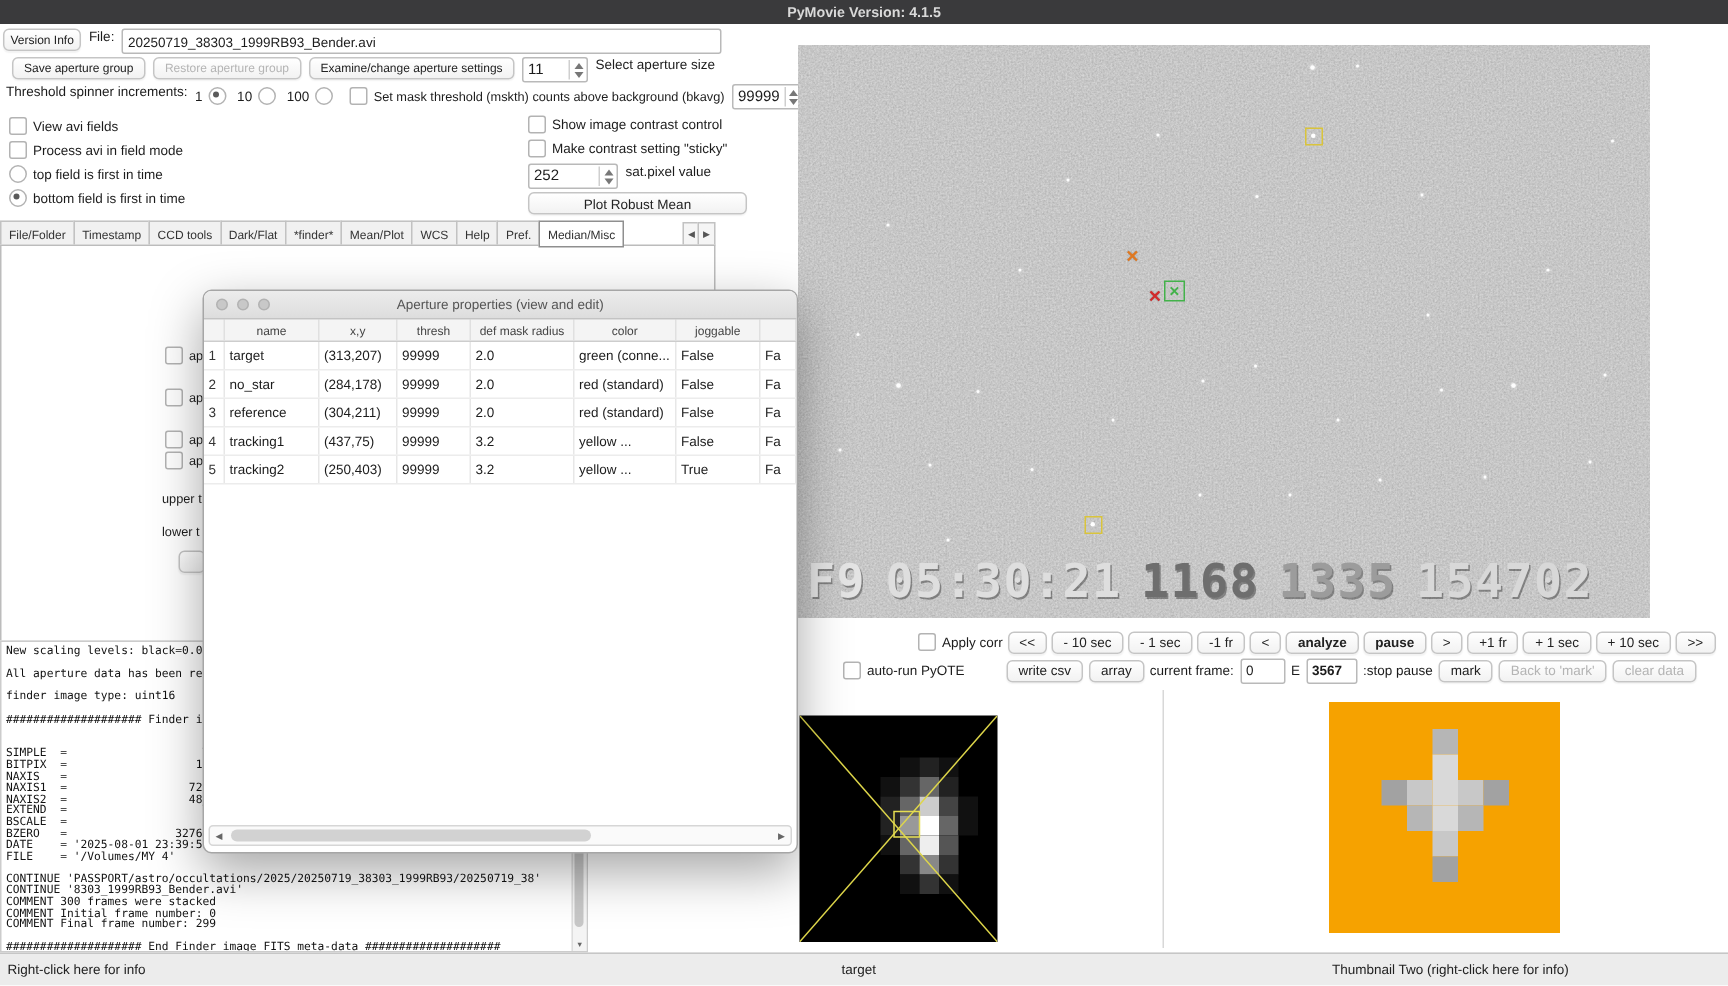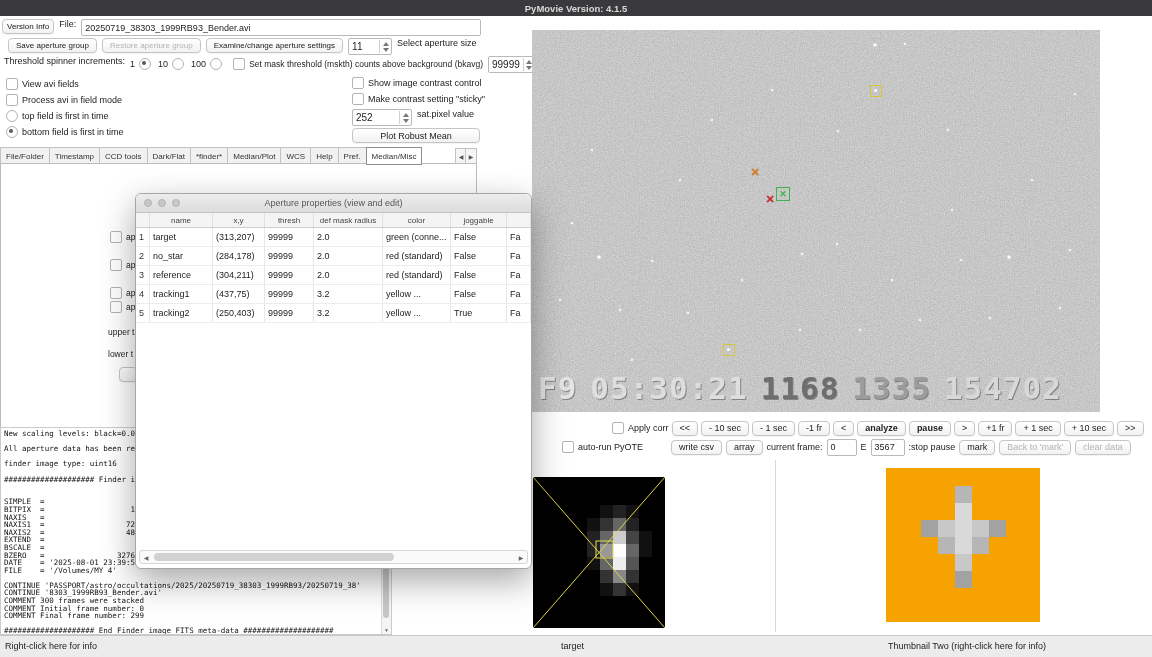--- a/index.html
+++ b/index.html
@@ -22,21 +22,21 @@
     white-space:nowrap;font-family:inherit}
   .btn.sm{font-size:8px;padding:0 4px}
   .btn.f8{font-size:8px}
   .btn.bold{font-weight:bold}
   .btn.disabled{color:#b4b4b4}
   .checkbox{width:10px;height:10px;flex:none;border:1px solid #b3b3b3;border-radius:2px;background:#fff}
   .radio{width:10px;height:10px;flex:none;border:1px solid #b3b3b3;border-radius:50%;background:#fff;position:relative}
   .radio.sel::after{content:'';position:absolute;left:2px;top:2px;width:4px;height:4px;border-radius:50%;background:#5a5a5a}
   .field{display:inline-flex;align-items:center;height:15px;background:#fff;border:1px solid #b9b9b9;
     border-radius:2px;font-size:9px;padding:0 3px;white-space:nowrap;overflow:hidden}
-  .field.bold{font-weight:normal}
+  .field.bold{font-weight:bold}
   .spin{display:inline-flex;align-items:center;height:15px;background:#fff;border:1px solid #b9b9b9;border-radius:2px}
   .spin .val{font-size:10px;padding:0 3px}
   .stepper{width:11px;height:13px;display:flex;flex-direction:column;align-items:center;justify-content:center;
     gap:2px;border-left:1px solid #cfcfcf}
   .arr-up{width:0;height:0;border-left:3px solid transparent;border-right:3px solid transparent;border-bottom:4px solid #777}
   .arr-dn{width:0;height:0;border-left:3px solid transparent;border-right:3px solid transparent;border-top:4px solid #777}
   .opt-row{display:flex;align-items:center;gap:4px;height:16px;cursor:default}
   
   .tabbar{position:absolute;left:0;top:147px;width:476px;height:18px;display:flex;align-items:flex-end}
   .tab{height:16px;display:flex;align-items:center;padding:0 5px;font-size:8px;background:#f1f1f1;
@@ -190,29 +190,29 @@
 <div class="row" style="left:352px;top:109px">
   <span class="spin">
     <span class="val" style="width:40px">252</span>
     <span class="stepper">
         <span class="arr-up"></span>
         <span class="arr-dn"></span>
       </span>
   </span>
   <span class="lbl">sat.pixel value</span>
 </div>
-<button class="btn" style="position:absolute;left:352px;top:128px;width:128px">Plot Robust Mean</button>
+<button class="btn" style="position:absolute;left:352px;top:128px;width:146px">Plot Robust Mean</button>
 
 <div class="tabbar">
     <div class="tab">File/Folder</div>
     <div class="tab">Timestamp</div>
     <div class="tab">CCD tools</div>
     <div class="tab">Dark/Flat</div>
     <div class="tab">*finder*</div>
-    <div class="tab">Median/Plot</div>
+    <div class="tab">Mean/Plot</div>
     <div class="tab">WCS</div>
     <div class="tab">Help</div>
     <div class="tab">Pref.</div>
     <div class="tab active">Median/Misc</div>
   </div>
 <div class="tab-arrow" style="position:absolute;left:455px;top:148px">◀</div>
 <div class="tab-arrow" style="position:absolute;left:465px;top:148px">▶</div>
 <div class="tabpane"></div>
 
 <div>

